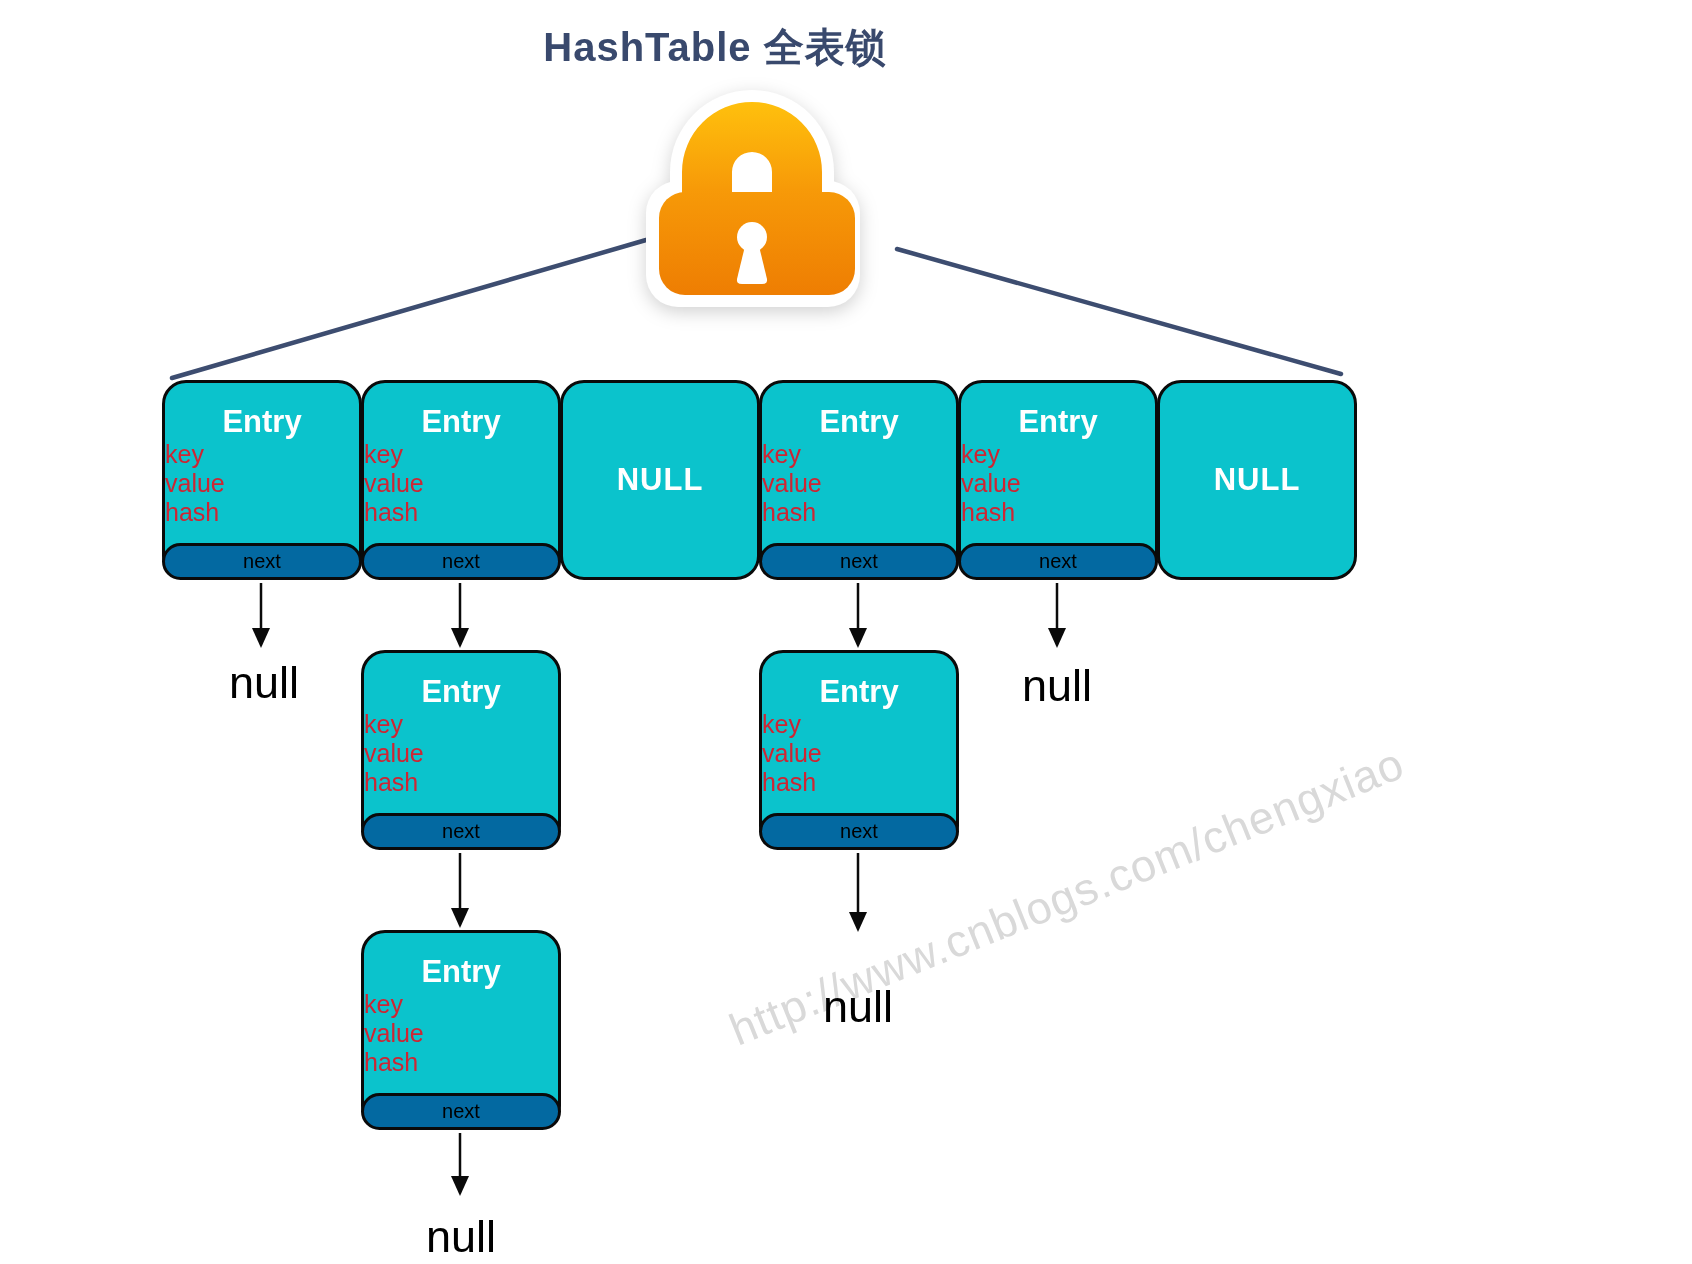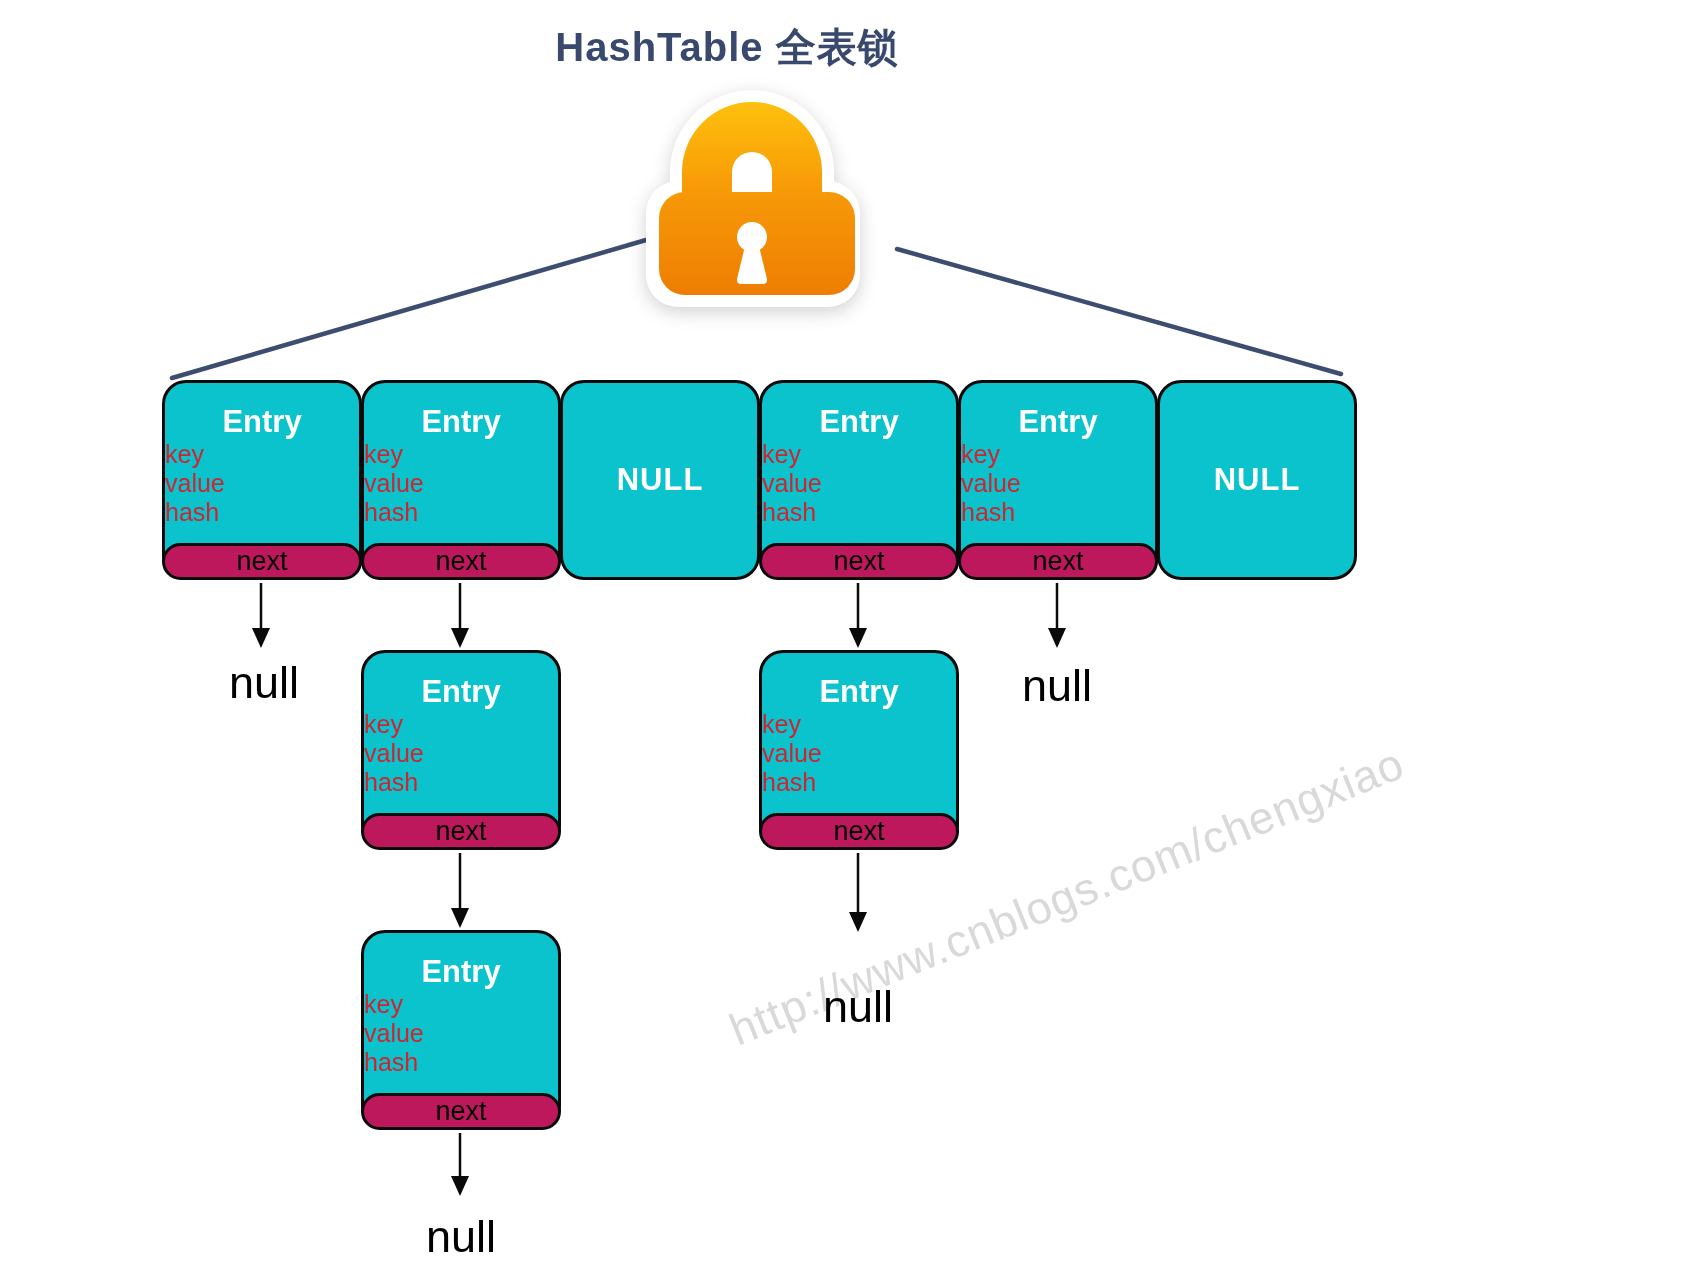--- a/index.html
+++ b/index.html
@@ -2,21 +2,21 @@
 <html><head>
 <meta charset="utf-8">
 <style>
   html,body{margin:0;padding:0;background:#ffffff;}
   body{
     width:1692px;height:1264px;position:relative;overflow:hidden;
     font-family:"Liberation Sans","DejaVu Sans",sans-serif;
   }
   
   .title{
-    position:absolute;left:12px;top:20px;width:1430px;text-align:center;
+    position:absolute;left:0;top:20px;width:1430px;text-align:center;
     font-size:40px;font-weight:bold;color:#39496D;letter-spacing:1px;
   }
   
   .watermark{
     position:absolute;left:1067px;top:897px;
     transform:translate(-50%,-50%) rotate(-22deg);
     font-size:45px;color:#D9D9D9;white-space:nowrap;z-index:1;letter-spacing:1px;
   }
   
   .overlay{position:absolute;left:0;top:0;z-index:2;}
@@ -24,23 +24,23 @@
   
   .box{
     position:absolute;width:200px;height:200px;box-sizing:border-box;
     background:#0BC3CC;border:3px solid #0a0a0a;border-radius:24px;z-index:3;
   }
   .entry-title{margin-top:21px;text-align:center;font-size:31px;font-weight:bold;color:#ffffff;}
   .field{text-align:left;font-size:25px;line-height:29px;color:#CE2533;}
   .field:first-of-type{margin-top:7px;}
   .next-pill{
     position:absolute;left:-3px;right:-3px;bottom:-3px;height:37px;box-sizing:border-box;
-    background:#be185d;border:3px solid #0a0a0a;border-radius:19px;
+    background:#0369a1;border:3px solid #0a0a0a;border-radius:19px;
     display:flex;align-items:center;justify-content:center;
-    font-size:27px;color:#000000;
+    font-size:20px;color:#000000;
   }
   .nullbox{display:flex;align-items:center;justify-content:center;}
   .null-slot-label{font-size:31px;font-weight:bold;color:#ffffff;letter-spacing:1px;}
   .null-ref{
     position:absolute;transform:translate(-50%,-50%);
     font-size:45px;color:#000000;z-index:3;
   }
 </style>
 </head>
 <body>

